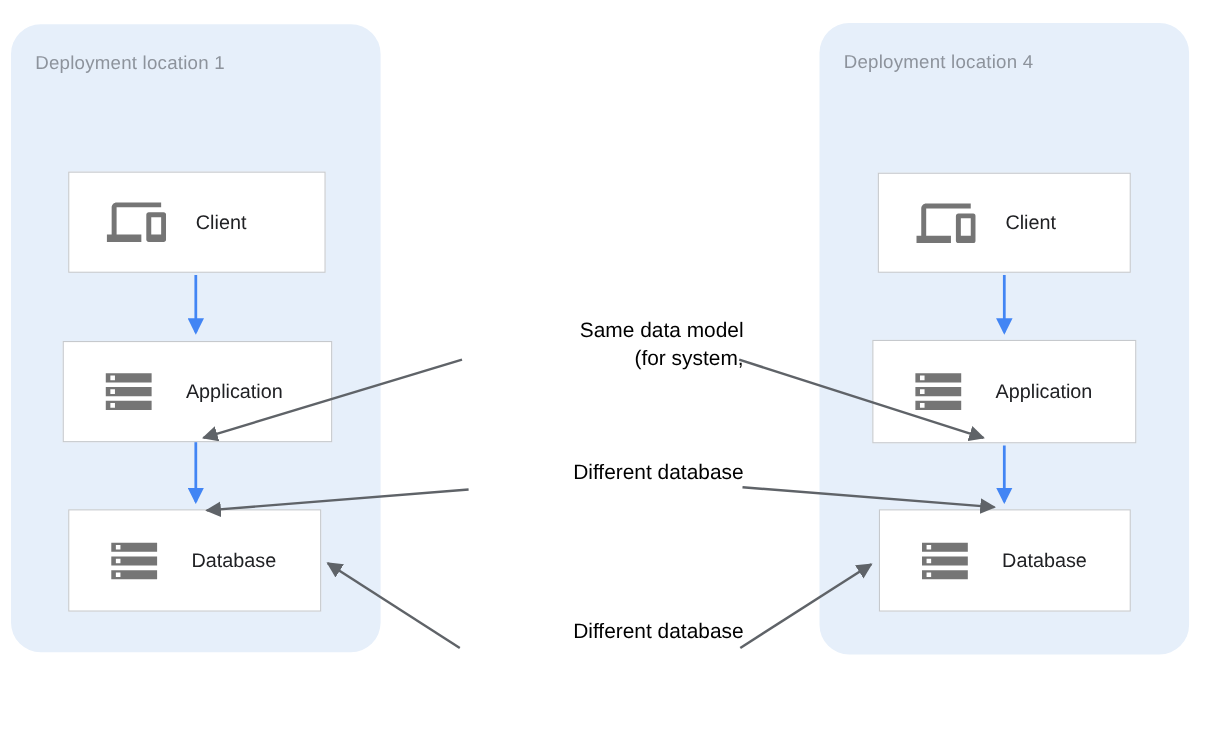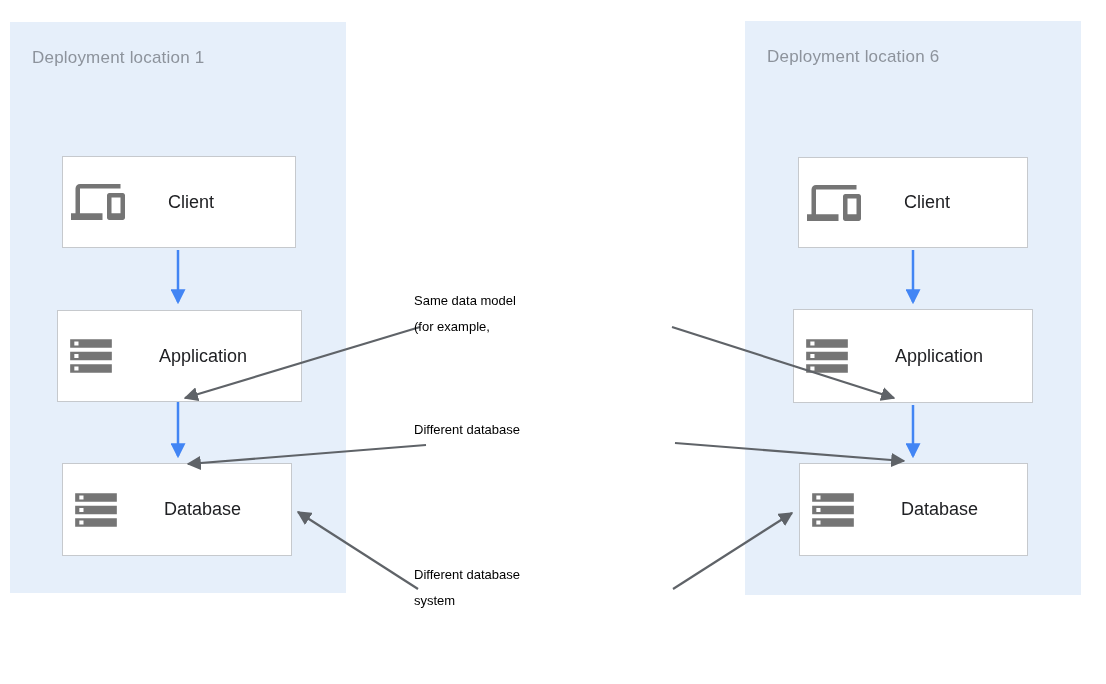--- a/index.html
+++ b/index.html
@@ -1,34 +1,34 @@
 <!DOCTYPE html>
 <html><head>
 <meta charset="utf-8">
 <style>
   html,body { margin:0; padding:0; background:#ffffff; }
   .canvas {
     position:relative; width:1106px; height:684px; background:#ffffff;
     font-family:"Liberation Sans", sans-serif; overflow:hidden;
   }
-  .panel { position:absolute; background:#e6effa; }
+  .panel { position:absolute; background:#e6effa;border-radius:27px; }
   .panel-label {
     position:absolute; left:22px; top:26px;
     font-size:17px; color:#8d939c; letter-spacing:0.2px;
   }
   .node {
     position:absolute; background:#ffffff; border:1px solid #c6c9cd;
     box-sizing:border-box; display:flex; align-items:center;
-    justify-content:flex-start; padding-left:8px; gap:43px; z-index:2;
+    justify-content:flex-start; padding-left:34px; gap:27px; z-index:2;
   }
   .node-label { font-size:18px; color:#202124; }
   .icon { flex:0 0 auto; display:block; }
   .annotation {
-    position:absolute; left:414px; width:262px; text-align:left;
-    font-size:13px; line-height:26px; color:#000000; z-index:6;
+    position:absolute; left:414px; width:262px; text-align:right;
+    font-size:19px; line-height:26px; color:#000000; z-index:6;
   }
   svg.overlay {
     position:absolute; left:0; top:0; width:1106px; height:684px;
     z-index:5; pointer-events:none;
   }
   .arrow-gray { stroke:#5f6368; stroke-width:2.2; fill:none; }
   .arrow-blue { stroke:#4285f4; stroke-width:2.5; fill:none; }
 </style>
 </head>
 <body>
@@ -54,21 +54,21 @@
 
     <div class="node" style="left:52px; top:441px; width:230px; height:93px;">
       <svg class="icon" width="50" height="50" viewBox="0 0 24 24">
         <path fill="#757575" d="M2 20h20v-4H2v4zm2-3h2v2H4v-2zM2 4v4h20V4H2zm4 3H4V5h2v2zm-4 7h20v-4H2v4zm2-3h2v2H4v-2z"></path>
       </svg>
       <span class="node-label">Database</span>
     </div>
   </div>
 
   <div class="panel" style="left:745px; top:21px; width:336px; height:574px;">
-    <div class="panel-label">Deployment location 6</div>
+    <div class="panel-label">Deployment location 4</div>
 
     <div class="node" style="left:53px; top:136px; width:230px; height:91px;">
       <svg class="icon" width="54" height="54" viewBox="0 0 24 24">
         <path fill="#757575" d="M4 6h18V4H4c-1.1 0-2 .9-2 2v11H0v3h14v-3H4V6zm19 2h-6c-.55 0-1 .45-1 1v10c0 .55.45 1 1 1h6c.55 0 1-.45 1-1V9c0-.55-.45-1-1-1zm-1 9h-4v-7h4v7z"></path>
       </svg>
       <span class="node-label">Client</span>
     </div>
 
     <div class="node" style="left:48px; top:288px; width:240px; height:94px;">
       <svg class="icon" width="50" height="50" viewBox="0 0 24 24">
@@ -80,28 +80,27 @@
     <div class="node" style="left:54px; top:442px; width:229px; height:93px;">
       <svg class="icon" width="50" height="50" viewBox="0 0 24 24">
         <path fill="#757575" d="M2 20h20v-4H2v4zm2-3h2v2H4v-2zM2 4v4h20V4H2zm4 3H4V5h2v2zm-4 7h20v-4H2v4zm2-3h2v2H4v-2z"></path>
       </svg>
       <span class="node-label">Database</span>
     </div>
   </div>
 
   <div class="annotation" style="top:288px;">
     <div>Same data model</div>
-    <div>(for example,</div>
+    <div>(for system,</div>
   </div>
   <div class="annotation" style="top:417px;">
     <div>Different database</div>
   </div>
   <div class="annotation" style="top:562px;">
     <div>Different database</div>
-    <div>system</div>
   </div>
 
   <svg class="overlay" viewBox="0 0 1106 684">
     <defs>
       <marker id="head-gray" viewBox="0 0 10 10" refX="9" refY="5" markerWidth="6.5" markerHeight="6.5" orient="auto">
         <path d="M0 0 L10 5 L0 10 z" fill="#5f6368"></path>
       </marker>
       <marker id="head-blue" viewBox="0 0 10 10" refX="8.5" refY="5" markerWidth="6" markerHeight="6" orient="auto">
         <path d="M0 0 L10 5 L0 10 z" fill="#4285f4"></path>
       </marker>

